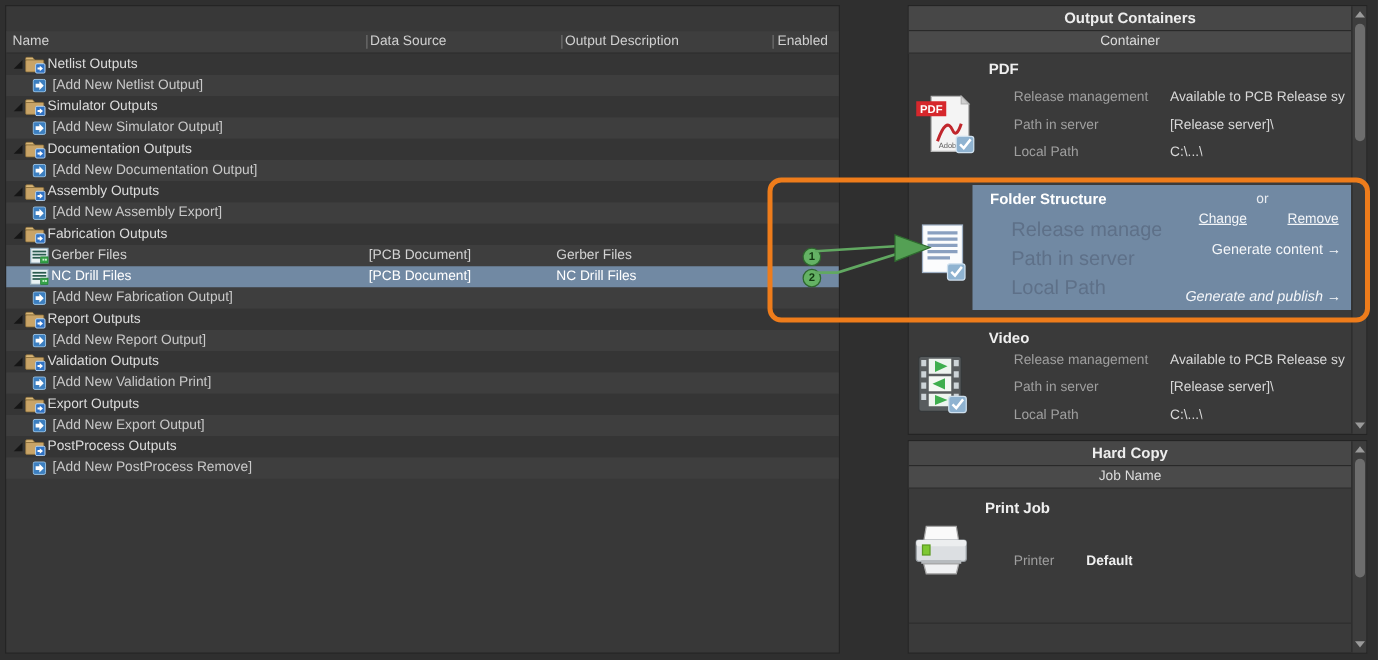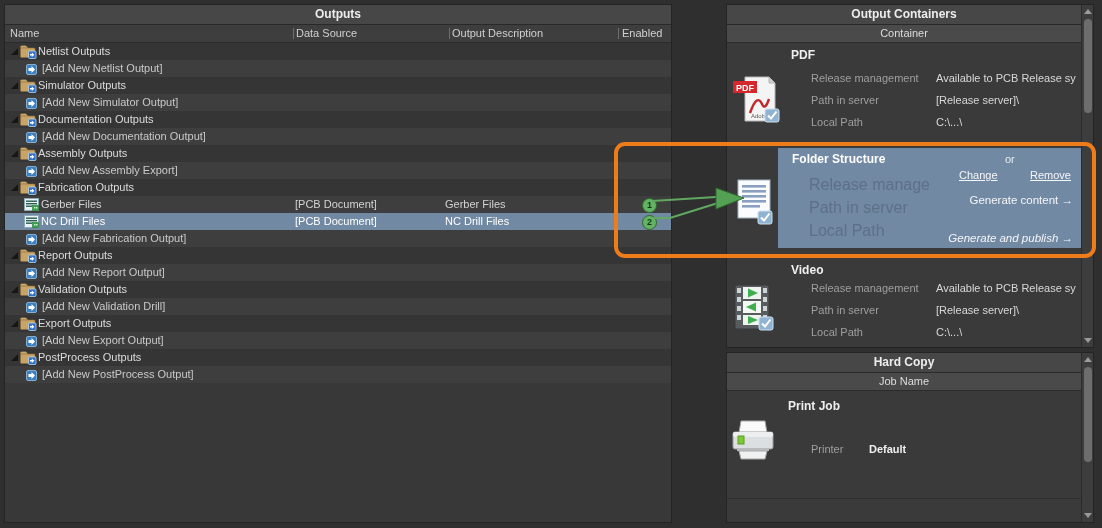--- a/index.html
+++ b/index.html
@@ -58,21 +58,20 @@
   .sarr.down{border-top:5px solid #9a9a9a;bottom:4px;}
   
   #connector{position:absolute;left:0;top:0;z-index:50;pointer-events:none;}
   #hlrect{position:absolute;left:614px;top:142px;width:474px;height:108px;border:4px solid #ee7c1b;
           border-radius:11px;z-index:60;pointer-events:none;}
 </style>
 </head>
 <body>
 
 <div class="panel p-left">
-  <div class="phead">Outputs</div>
   <div class="colhead">
     <span class="ch ch-name">Name</span>
     <span class="csep s1"></span>
     <span class="ch ch-ds">Data Source</span>
     <span class="csep s2"></span>
     <span class="ch ch-desc">Output Description</span>
     <span class="csep s3"></span>
     <span class="ch ch-en">Enabled</span>
   </div>
   <div class="rows">
@@ -216,21 +215,21 @@
             <rect x="8.5" y="6" width="7.5" height="7.5" rx="1" fill="#2f72c4" stroke="#bcd6ee" stroke-width="0.8"></rect>
             <polygon points="10,9 11.8,9 11.8,7.6 14.4,9.8 11.8,12 11.8,10.6 10,10.6" fill="#ffffff"></polygon>
           </svg></span>
         <span class="cell name category">Validation Outputs</span>
       </div>
       <div class="trow even">
         <span class="ic add"><svg width="11" height="11" viewBox="0 0 11 11">
             <rect x="0.5" y="0.5" width="10" height="10" rx="1.5" fill="#3c7fc0" stroke="#9cc4e4" stroke-width="0.8"></rect>
             <polygon points="2.5,4 5.5,4 5.5,2 9,5.5 5.5,9 5.5,7 2.5,7" fill="#ffffff"></polygon>
           </svg></span>
-        <span class="cell name addnew">[Add New Validation Drill]</span>
+        <span class="cell name addnew">[Add New Validation Print]</span>
       </div>
       <div class="trow odd">
         <span class="tri"></span>
         <span class="ic cat"><svg width="17" height="14" viewBox="0 0 17 14">
             <path d="M0.5,3 L0.5,1.8 Q0.5,0.8 1.5,0.8 L6,0.8 L8,3 Z" fill="#d8b678" stroke="#8a6d3a" stroke-width="0.6"></path>
             <rect x="0.5" y="3" width="14.5" height="9.5" rx="0.8" fill="#c9a467" stroke="#8a6d3a" stroke-width="0.6"></rect>
             <rect x="8.5" y="6" width="7.5" height="7.5" rx="1" fill="#2f72c4" stroke="#bcd6ee" stroke-width="0.8"></rect>
             <polygon points="10,9 11.8,9 11.8,7.6 14.4,9.8 11.8,12 11.8,10.6 10,10.6" fill="#ffffff"></polygon>
           </svg></span>
         <span class="cell name category">Export Outputs</span>
@@ -250,21 +249,21 @@
             <rect x="8.5" y="6" width="7.5" height="7.5" rx="1" fill="#2f72c4" stroke="#bcd6ee" stroke-width="0.8"></rect>
             <polygon points="10,9 11.8,9 11.8,7.6 14.4,9.8 11.8,12 11.8,10.6 10,10.6" fill="#ffffff"></polygon>
           </svg></span>
         <span class="cell name category">PostProcess Outputs</span>
       </div>
       <div class="trow even">
         <span class="ic add"><svg width="11" height="11" viewBox="0 0 11 11">
             <rect x="0.5" y="0.5" width="10" height="10" rx="1.5" fill="#3c7fc0" stroke="#9cc4e4" stroke-width="0.8"></rect>
             <polygon points="2.5,4 5.5,4 5.5,2 9,5.5 5.5,9 5.5,7 2.5,7" fill="#ffffff"></polygon>
           </svg></span>
-        <span class="cell name addnew">[Add New PostProcess Output]</span>
+        <span class="cell name addnew">[Add New PostProcess Remove]</span>
       </div>
     </div>
 </div>
 
 <div class="panel p-rtop">
   <div class="phead">Output Containers</div>
   <div class="psub">Container</div>
 
   <div>
     <div class="cicon" style="left:4px;top:68px;">

